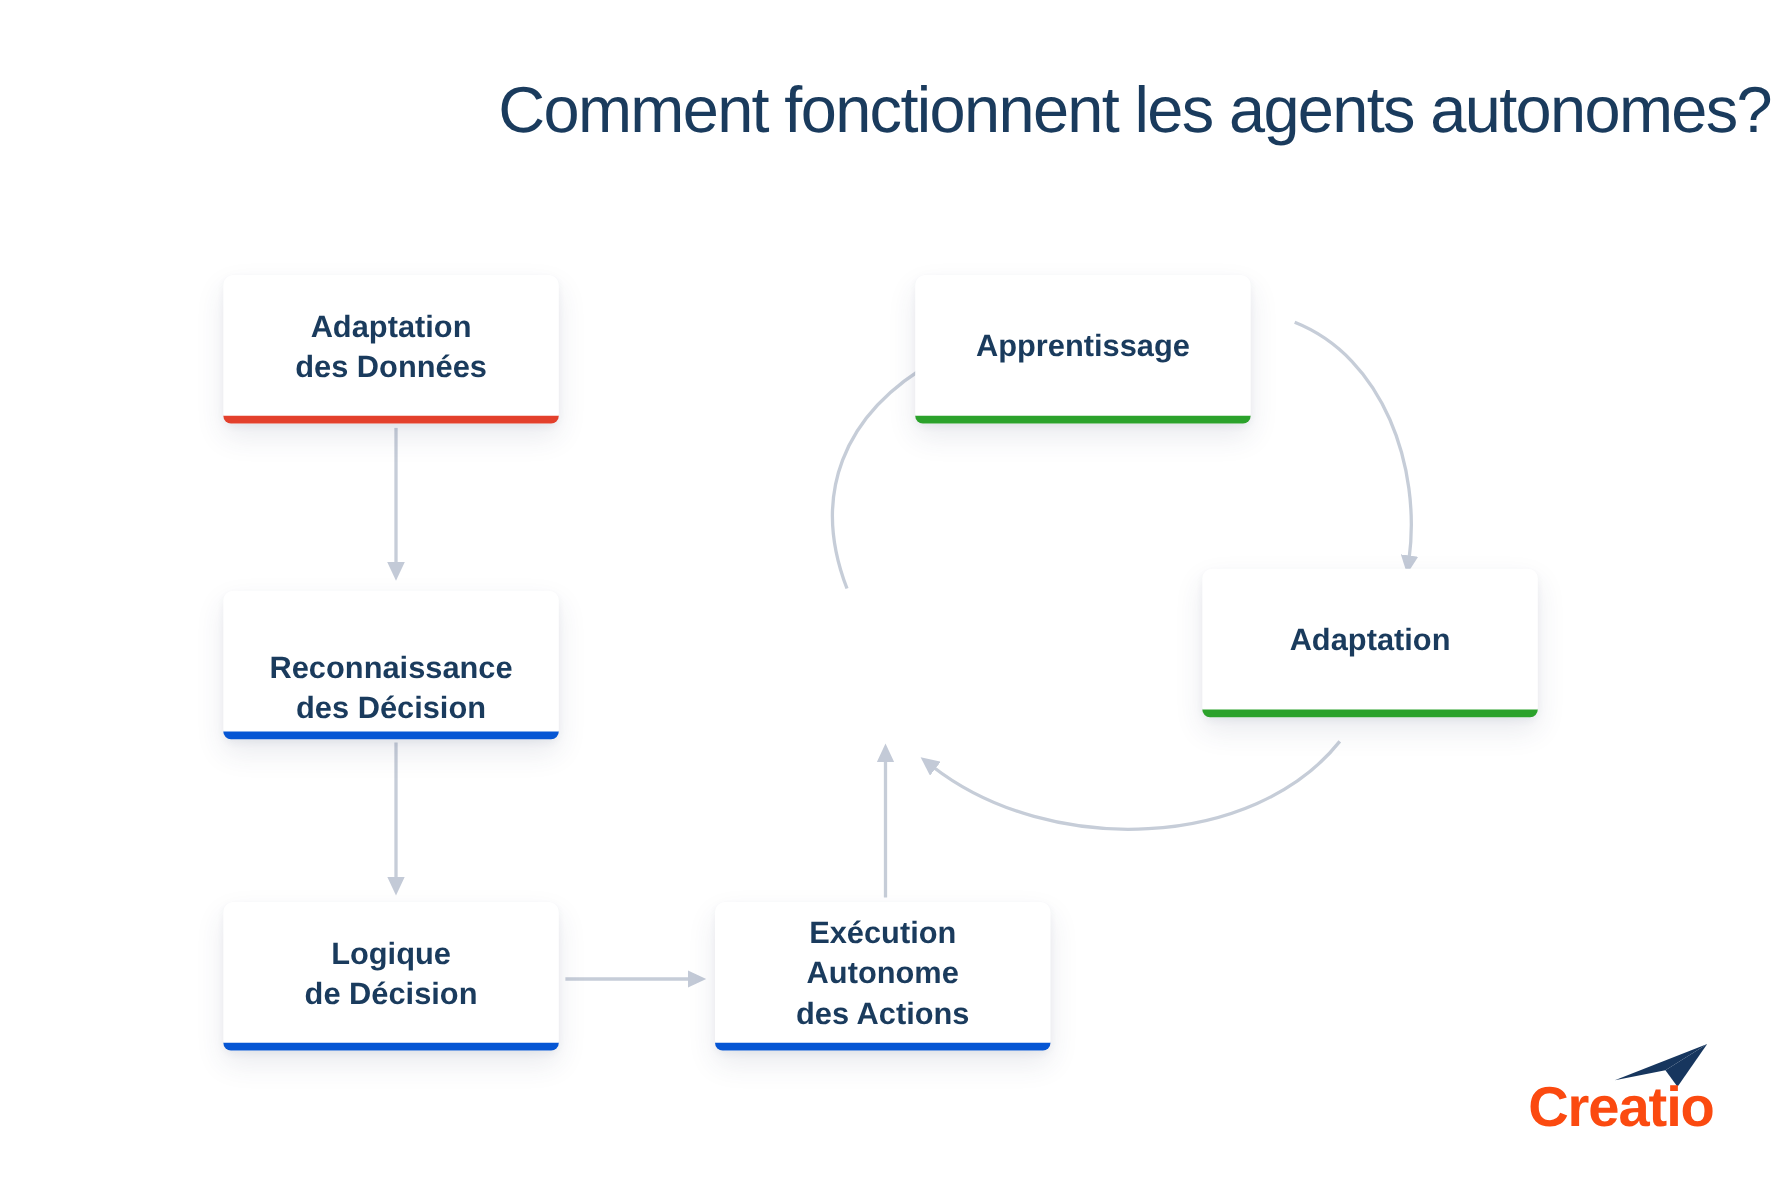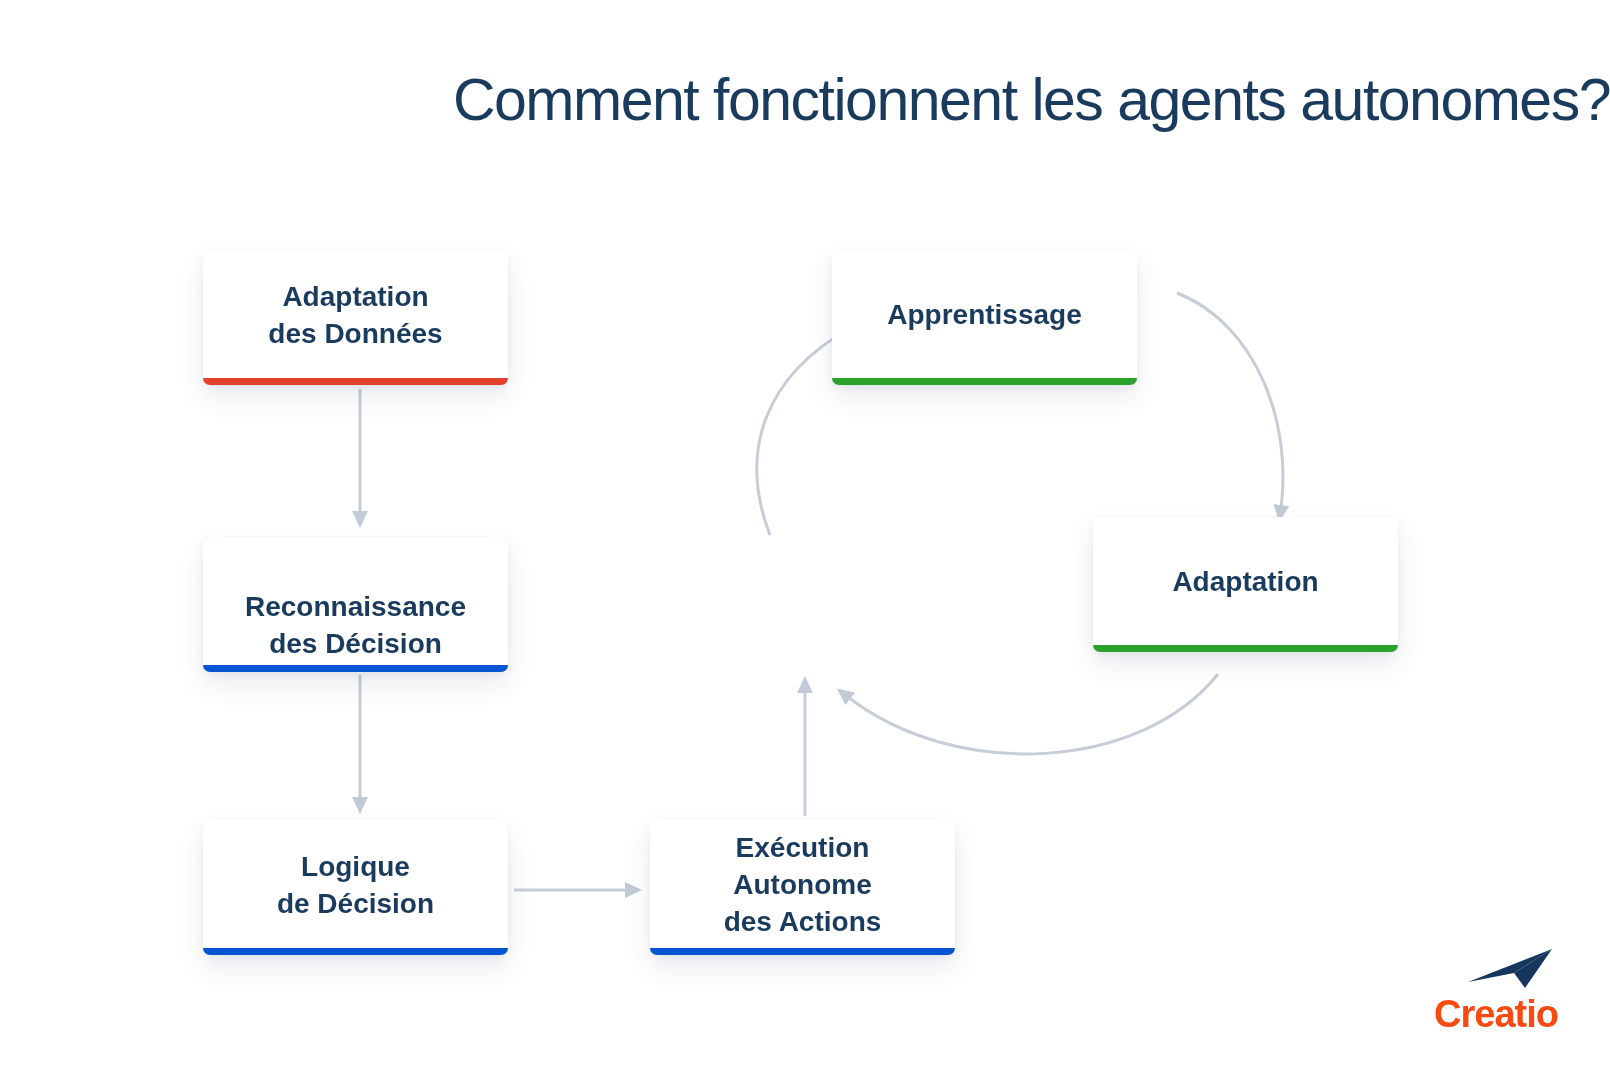--- a/index.html
+++ b/index.html
@@ -58,21 +58,21 @@
   #node-adaptation     {left:1093px;top:517px;}
   
   .logo{
     position:absolute;
     right:52px;top:946px;
     width:175px;height:90px;
   }
   .logo .wordmark{
     position:absolute;
     right:0;bottom:0;
-    font-size:38px;
+    font-size:51px;
     font-weight:600;
     letter-spacing:-1px;
     color:#FB4A10;
   }
   .logo .plane{
     position:absolute;
     top:2px;right:6px;
   }
 </style>
 </head>

